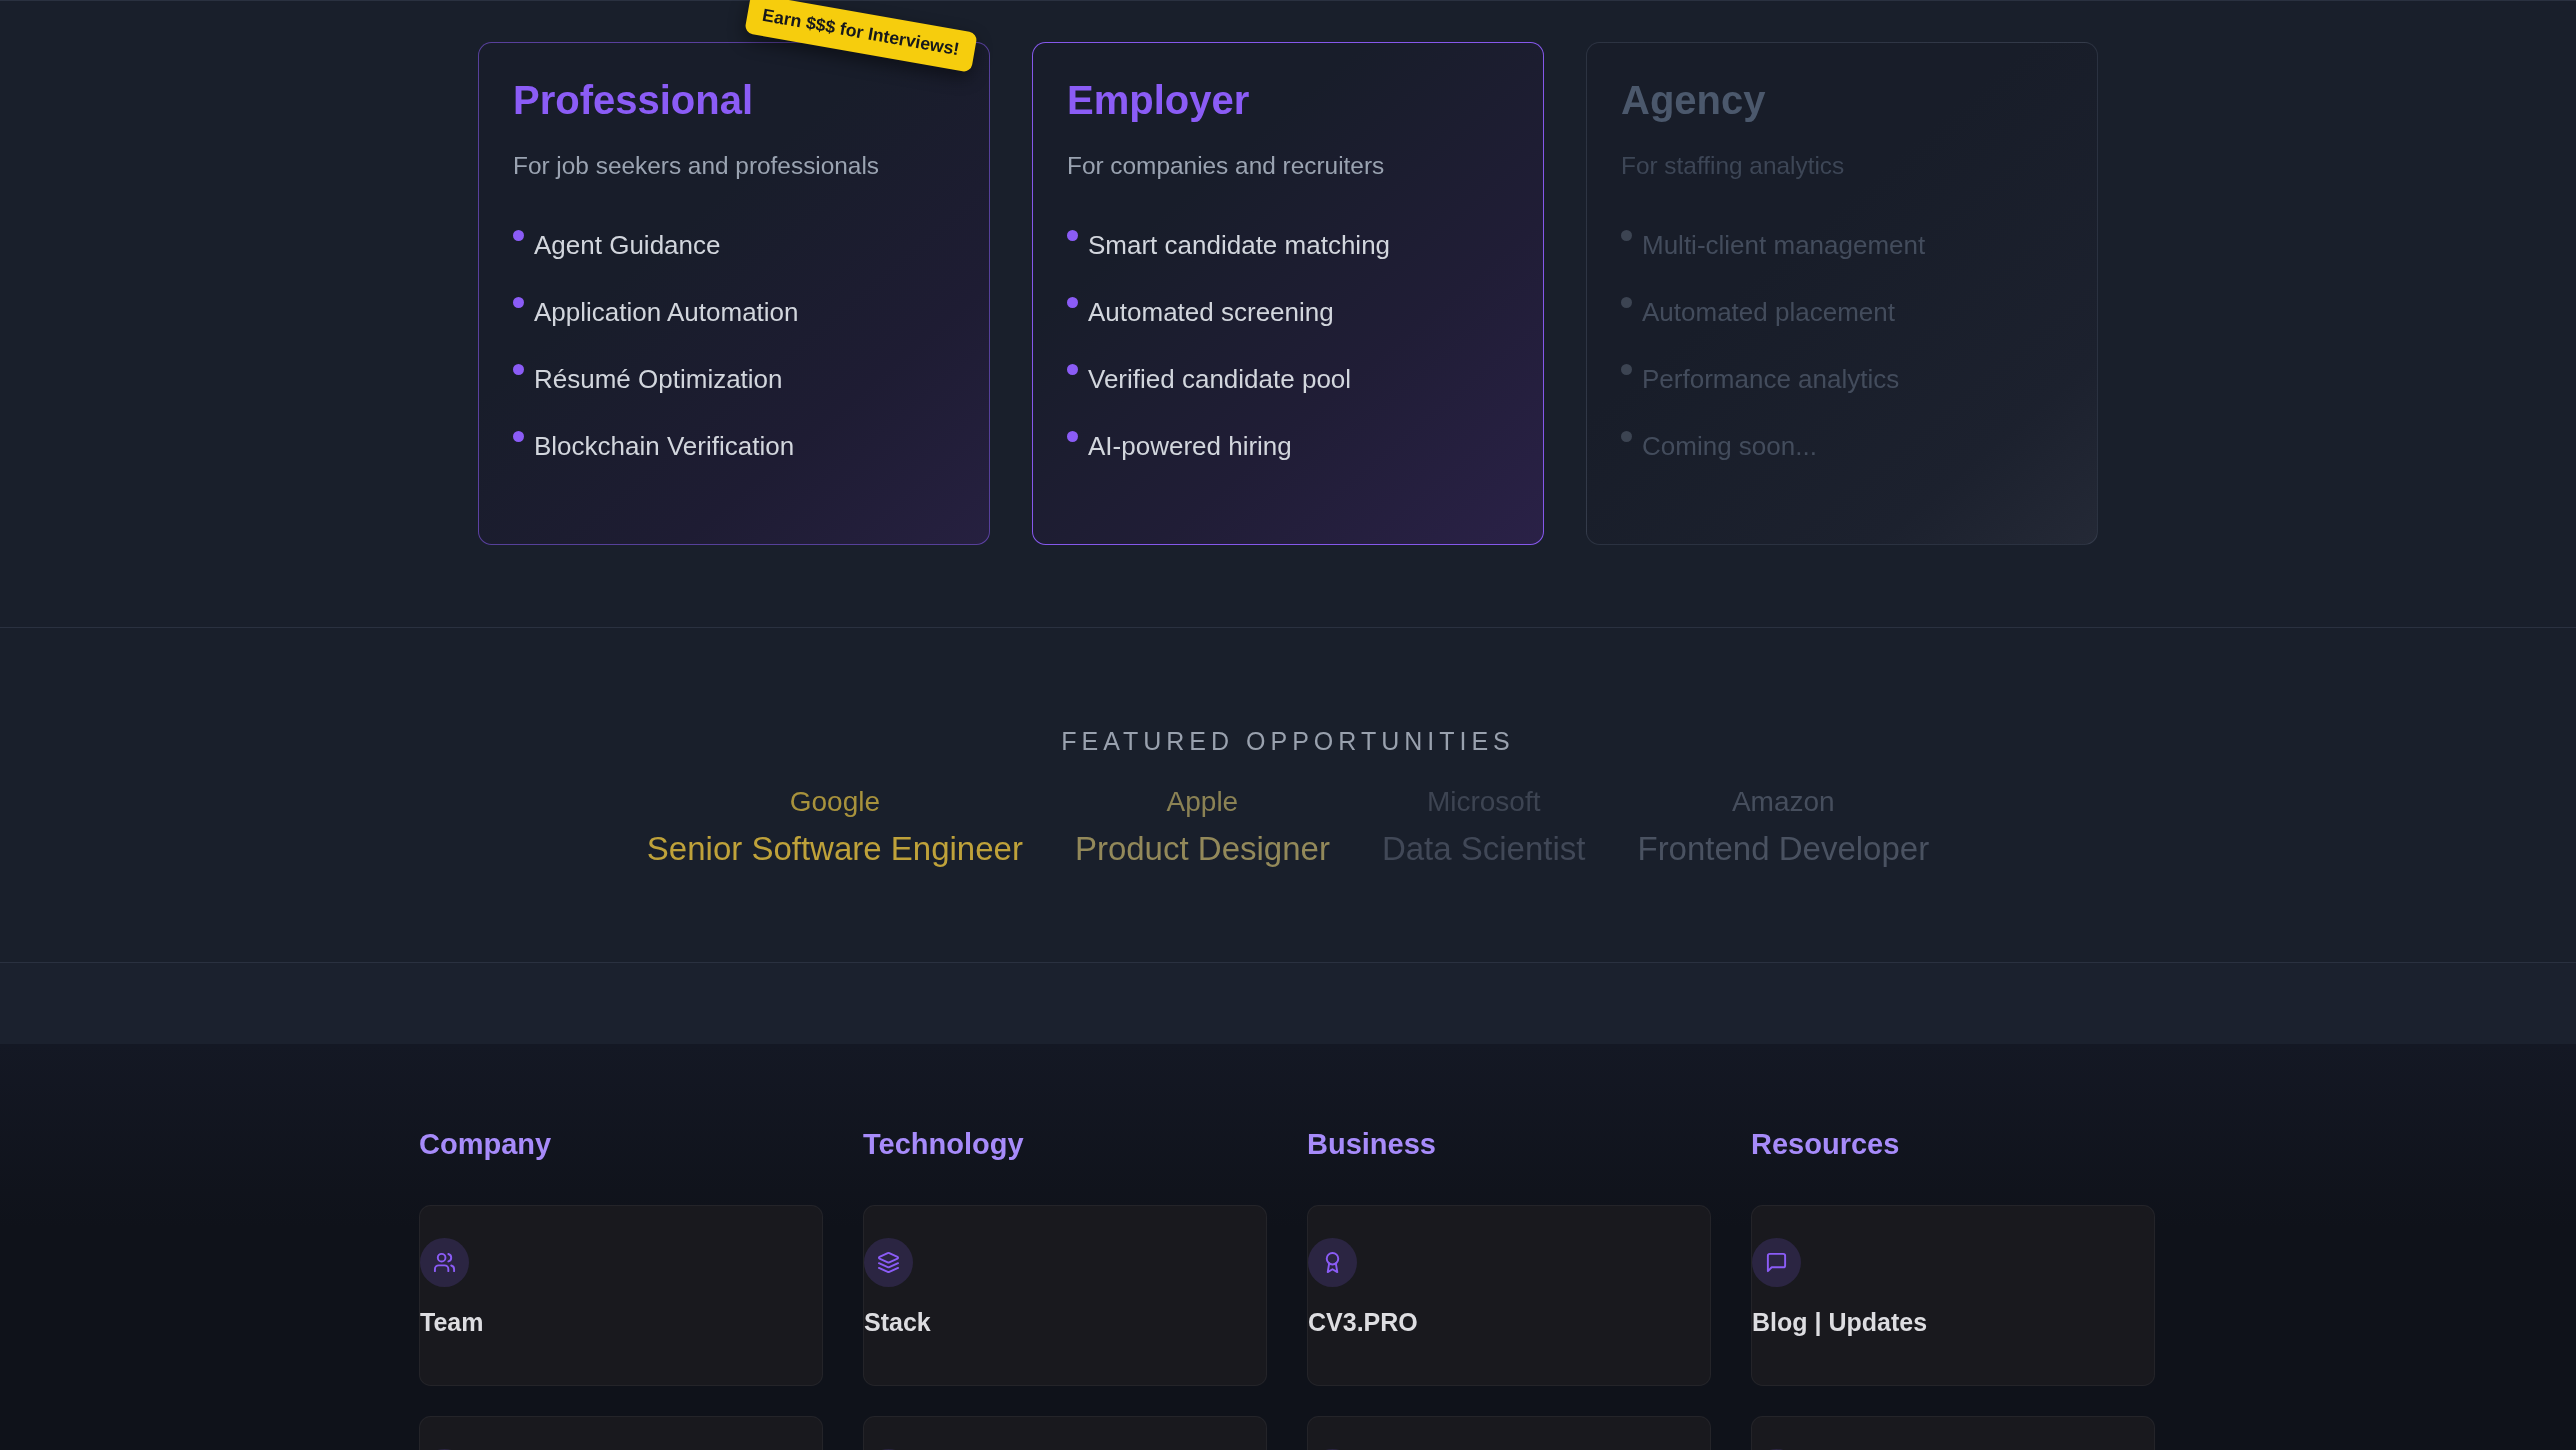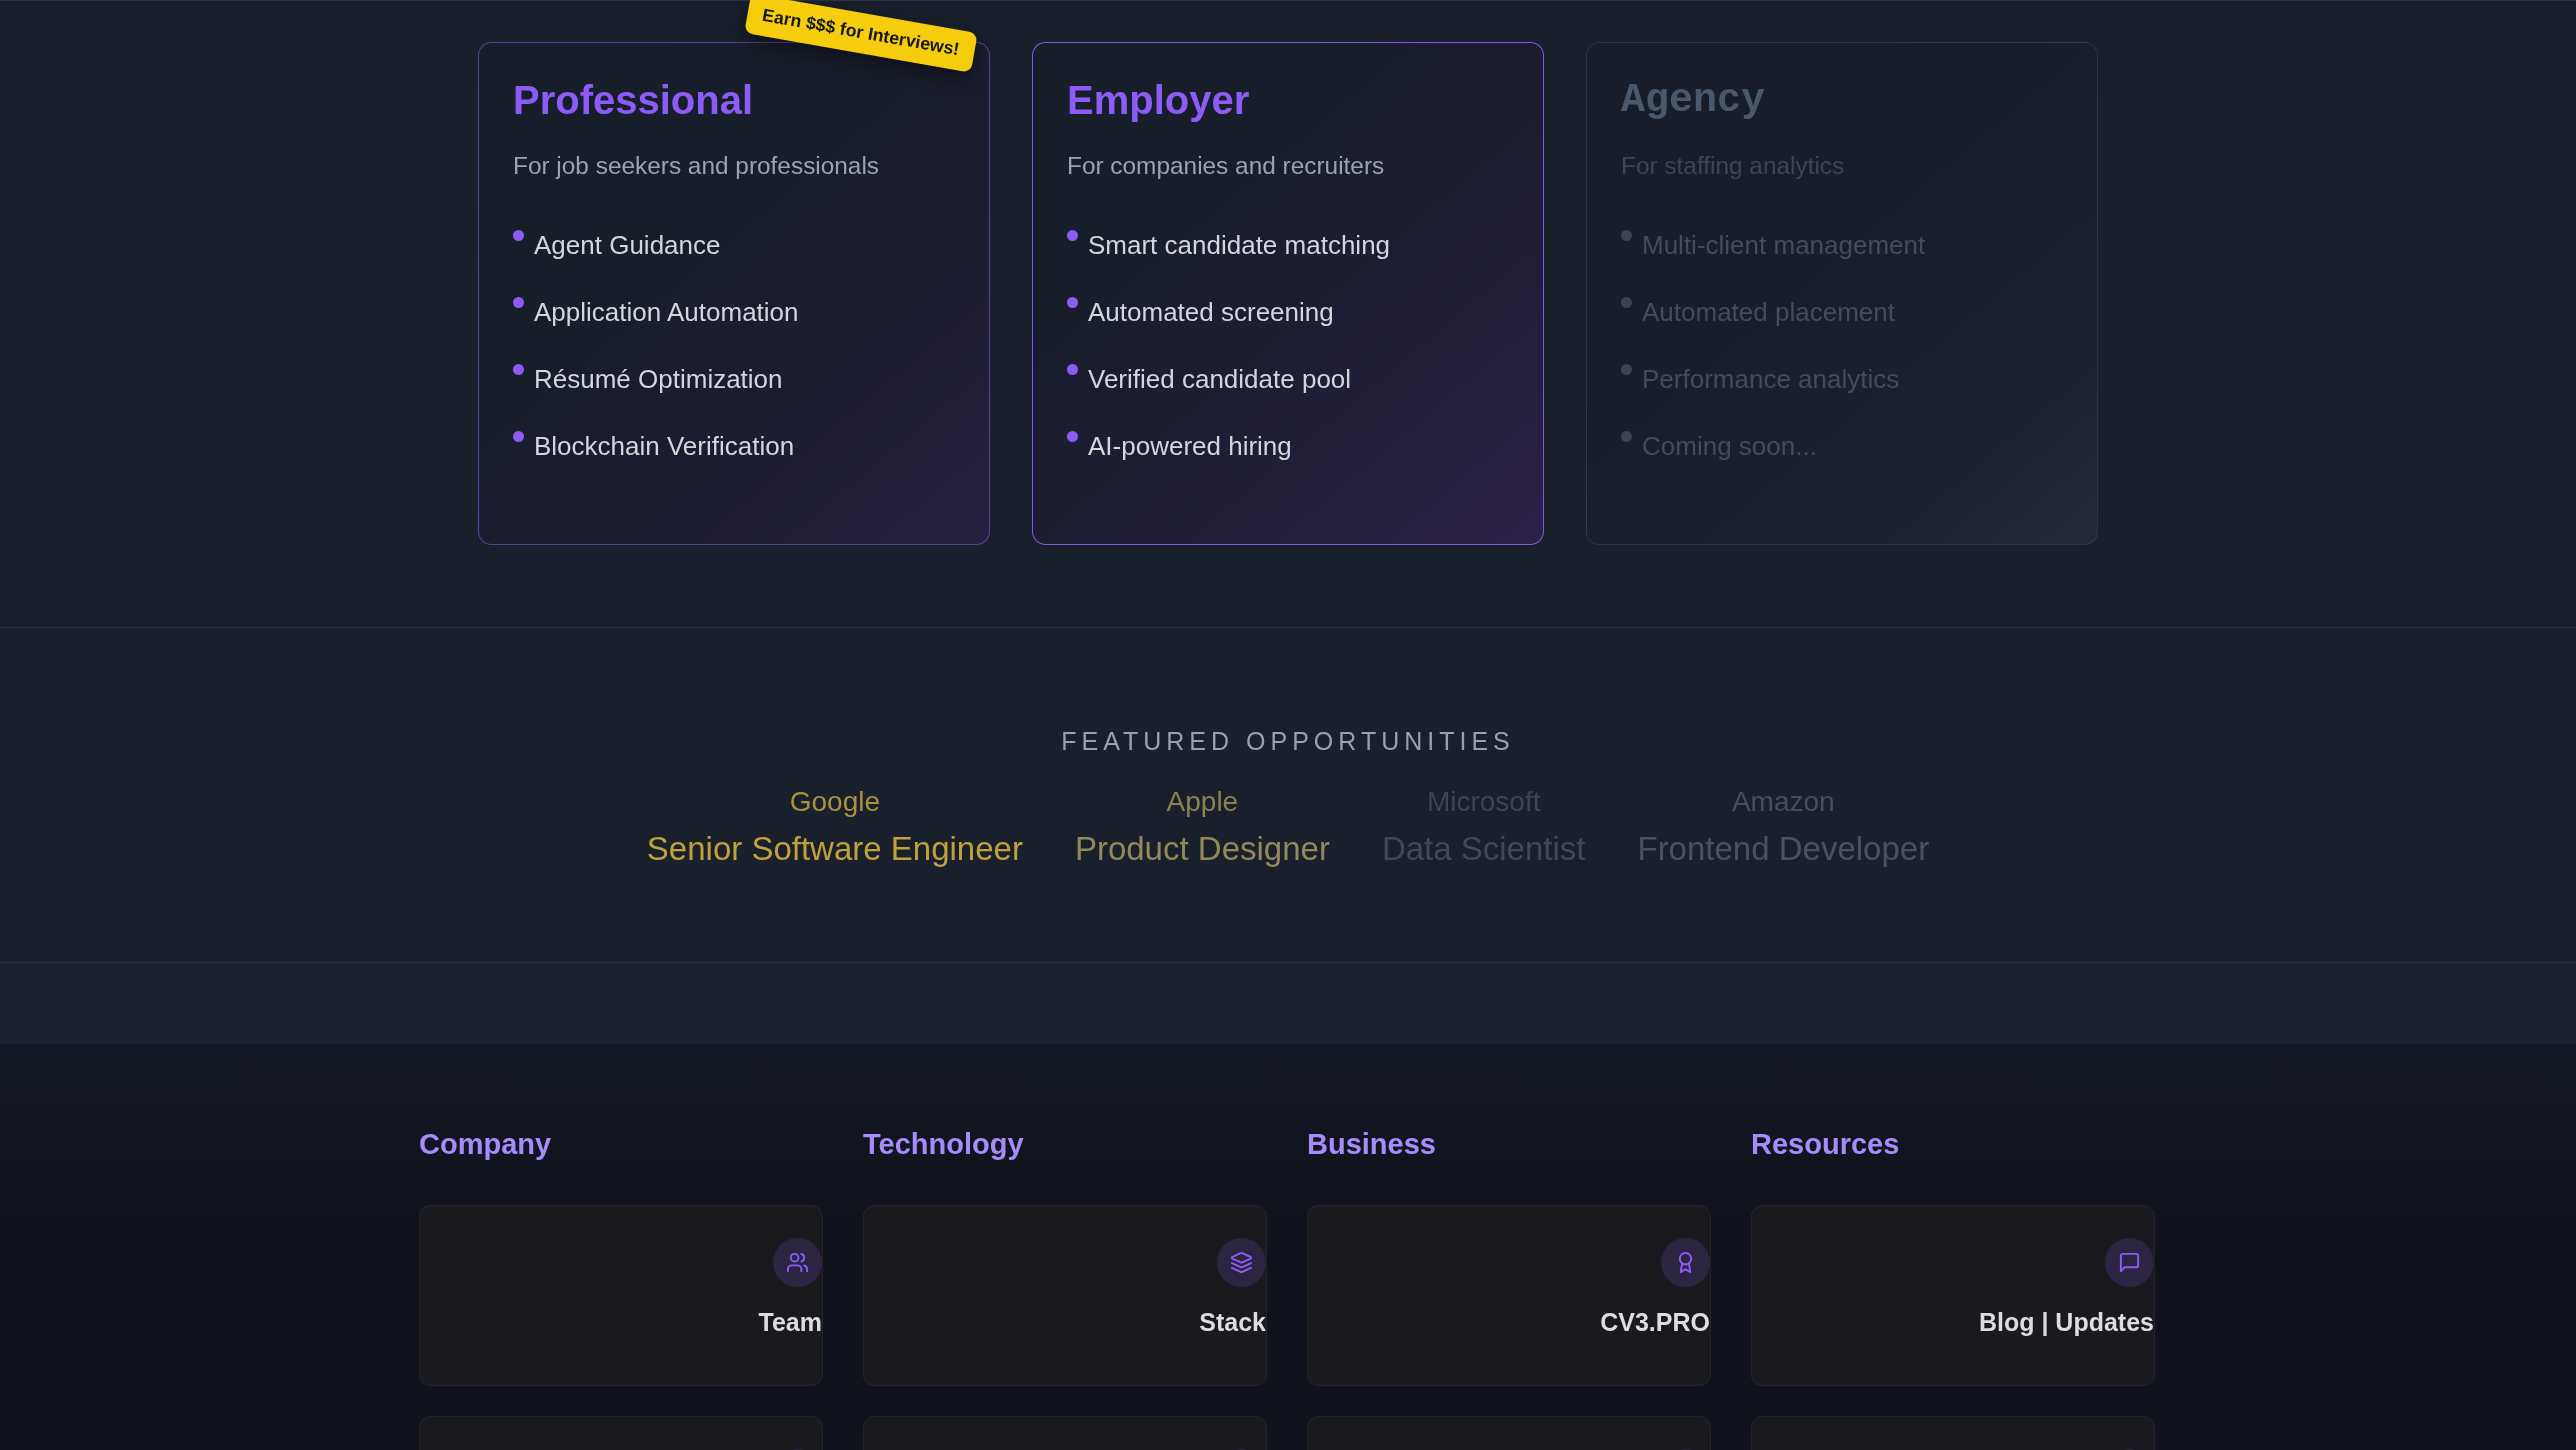--- a/index.html
+++ b/index.html
@@ -30,21 +30,21 @@
   }
   .pcard.agency {
     border-color:rgba(113,128,150,.22);
     background:linear-gradient(140deg,#181d29 40%,#1c212e 80%,#242936 100%);
   }
   .ptitle { font-size:40px; font-weight:bold; color:#8b5cf6; margin-bottom:29px; }
   .psub { font-size:24.4px; color:#9aa3b1; margin-bottom:50px; }
   .pfeat { list-style:none; }
   .pfeat li { display:flex; align-items:flex-start; gap:10px; margin-bottom:36px; font-size:26px; color:#d2d6dd; }
   .dot { width:11px; height:11px; border-radius:50%; background:#8b5cf6; flex:none; }
-  .pcard.agency .ptitle { color:#4b586c;font-family:Liberation Mono, monospace; }
+  .pcard.agency .ptitle { color:#4b586c; }
   .pcard.agency .psub { color:#3d4656; }
   .pcard.agency .pfeat li { color:#434c5c; }
   .pcard.agency .dot { background:#3c4452; }
 
   .badge {
     position:absolute; top:11.8px; left:268px; z-index:3;
     background:#f6cd0d; color:#16181c;
     font-size:17.7px; font-weight:bold; white-space:nowrap;
     padding:9.3px 15px; border-radius:8.4px;
     transform:rotate(10deg);
@@ -70,21 +70,21 @@
 
   
   footer {
     height:407px; padding-top:84px;
     background:linear-gradient(180deg,#141824 0%,#0f121a 45%);
   }
   .fgrid { width:1738px; margin:0 auto; display:flex; gap:40px; }
   .fcol { width:404px; }
   .fcol-heading { font-size:29px; font-weight:bold; color:#a78bfa; margin-bottom:44px; }
   .fcard {
-    display:flex; flex-direction:column; align-items:flex-end;
+    display:flex; flex-direction:column; align-items:flex-start;
     height:181px; padding-top:32px; border-radius:11.8px;
     background:#19191e; border:0.8px solid rgba(255,255,255,.05);
     cursor:pointer;
   }
   .fcard + .fcard { margin-top:29.5px; }
   .icircle {
     width:49px; height:49px; border-radius:50%;
     background:#2b2542; color:#8b5cf6;
     display:flex; align-items:center; justify-content:center;
   }

